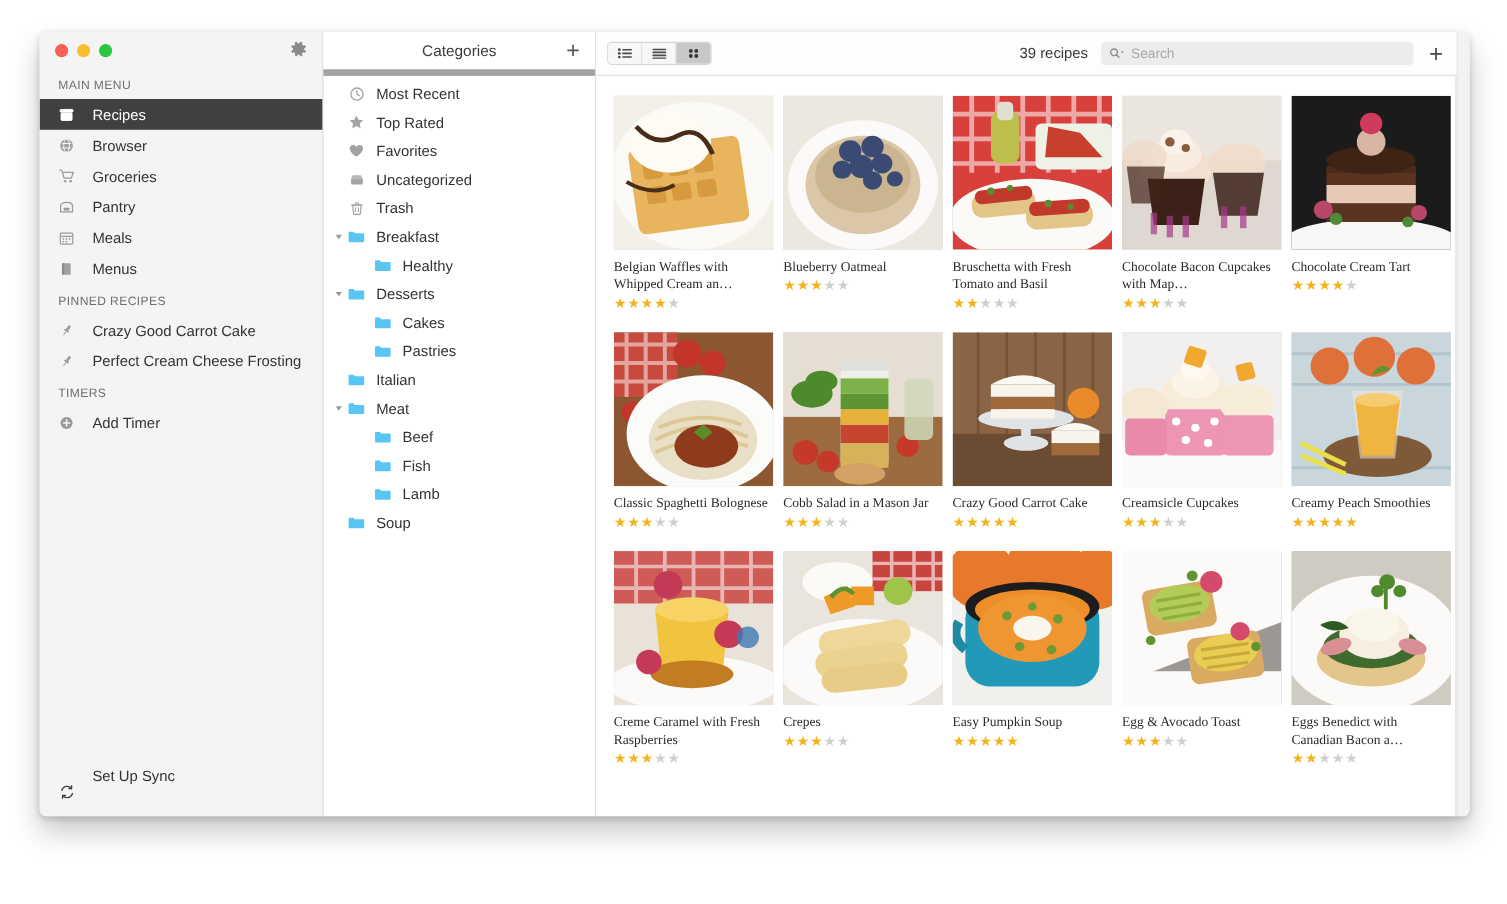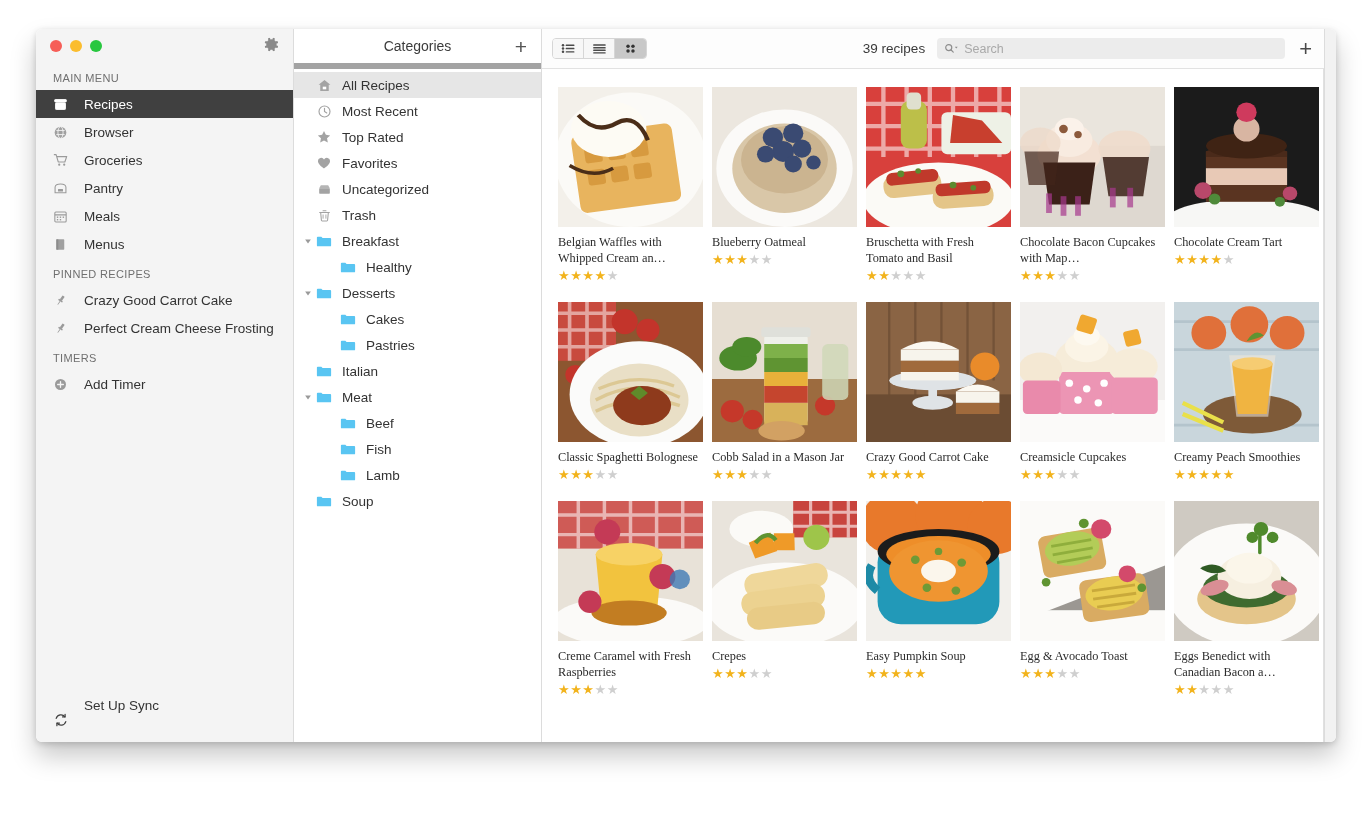--- a/index.html
+++ b/index.html
@@ -177,21 +177,21 @@
   .seg:last-child { border-right: none; }
   .seg.active { background: #c8c8c8; }
   .spacer { flex: 1; }
   .recipe-count {
     font-size: 13.5px;
     color: #3a3a3a;
     margin-right: 12px;
     white-space: nowrap;
   }
   .searchbox {
-    width: 348px;
+    width: 284px;
     height: 21px;
     background: #ececec;
     border-radius: 4px;
     display: flex;
     align-items: center;
     padding: 0 7px;
     cursor: text;
   }
   .searchbox .sph {
     font-size: 12.5px;
@@ -382,29 +382,20 @@
       <span>Set Up Sync</span>
     </div>
   </div>
 
   <div class="categories">
     <div class="cat-titlebar">
       <span class="cat-title">Categories</span>
       <span class="cat-add">+</span>
     </div>
     <div class="cat-list" id="cat-list">
-        <div class="cat-item indent1 selected">
-          <span class="ic">
-            <svg viewBox="0 0 18 18" width="15" height="15">
-              <path d="M9 2.4L1.9 8.1h2v7.5h10.2V8.1h2z" fill="#a3a3a3"></path>
-              <rect x="6.9" y="10.4" width="4.2" height="3.2" fill="#ffffff"></rect>
-            </svg>
-          </span>
-          <span>All Recipes</span>
-        </div>
         <div class="cat-item indent1">
           <span class="ic">
             <svg viewBox="0 0 18 18" width="15" height="15">
               <circle cx="9" cy="9" r="6.6" fill="none" stroke="#a3a3a3" stroke-width="1.4"></circle>
               <path d="M9 5.2V9l2.7 1.8" stroke="#a3a3a3" stroke-width="1.4" fill="none" stroke-linecap="round"></path>
             </svg>
           </span>
           <span>Most Recent</span>
         </div>
         <div class="cat-item indent1">

